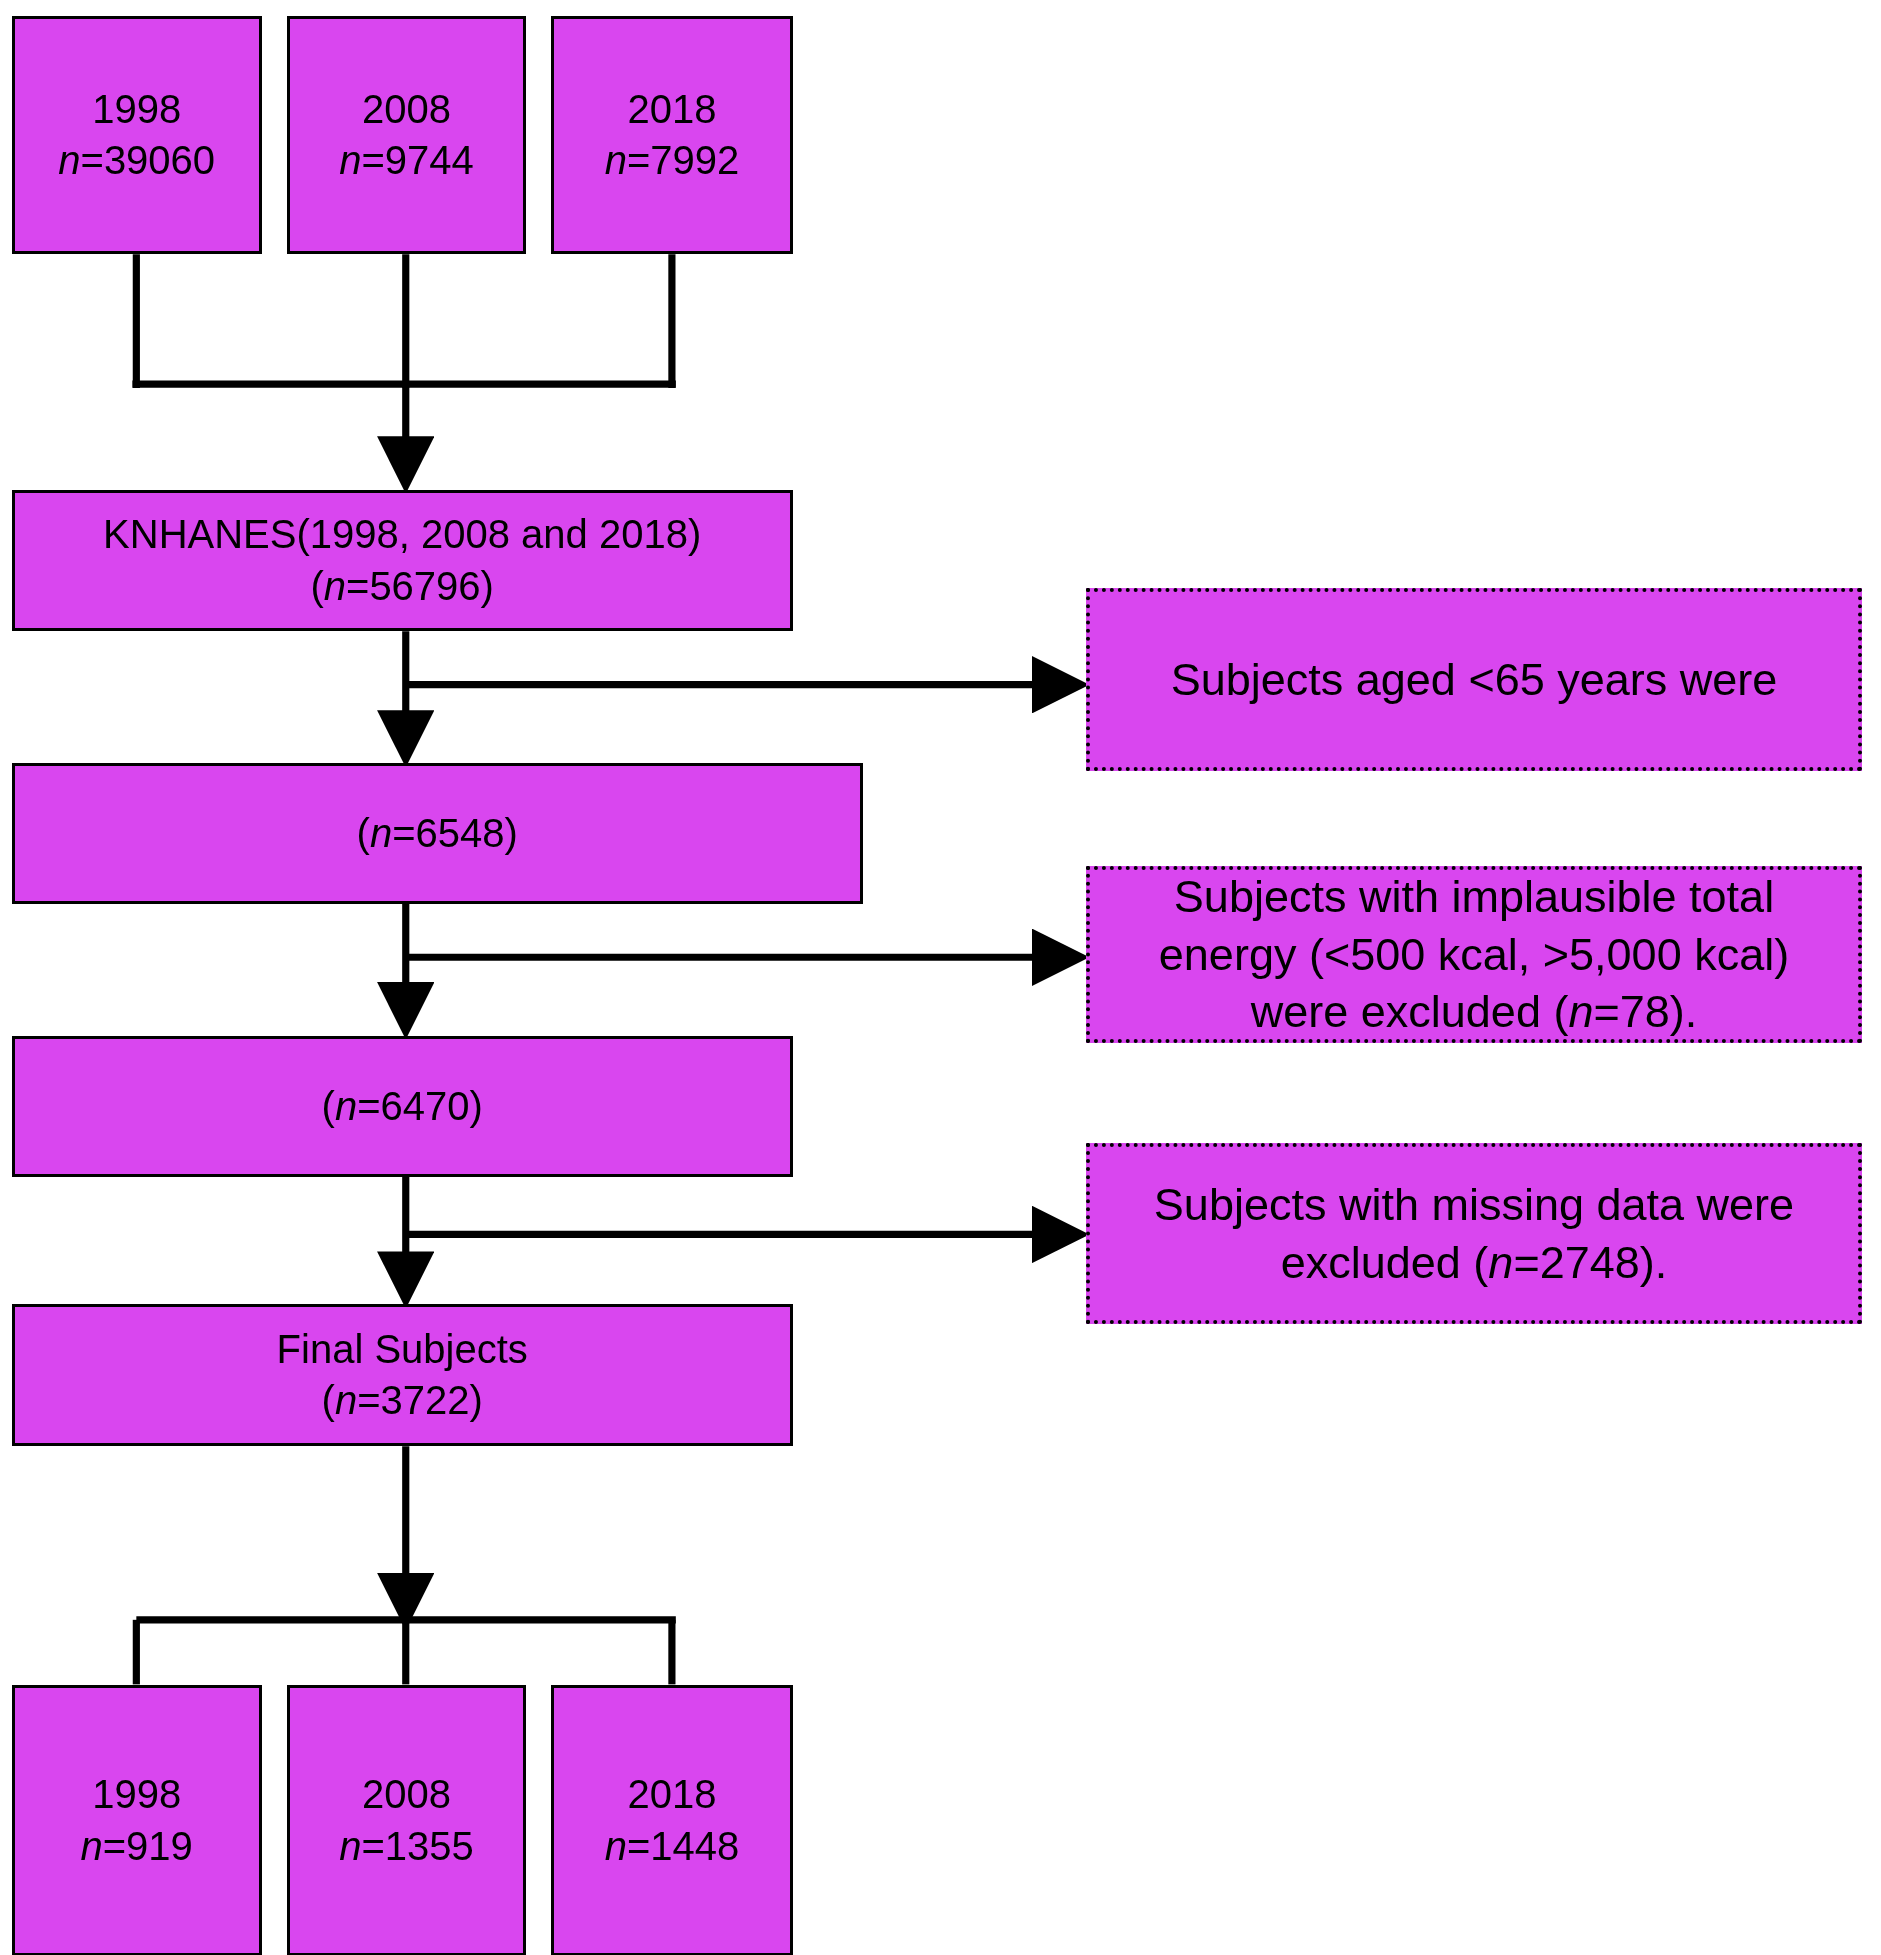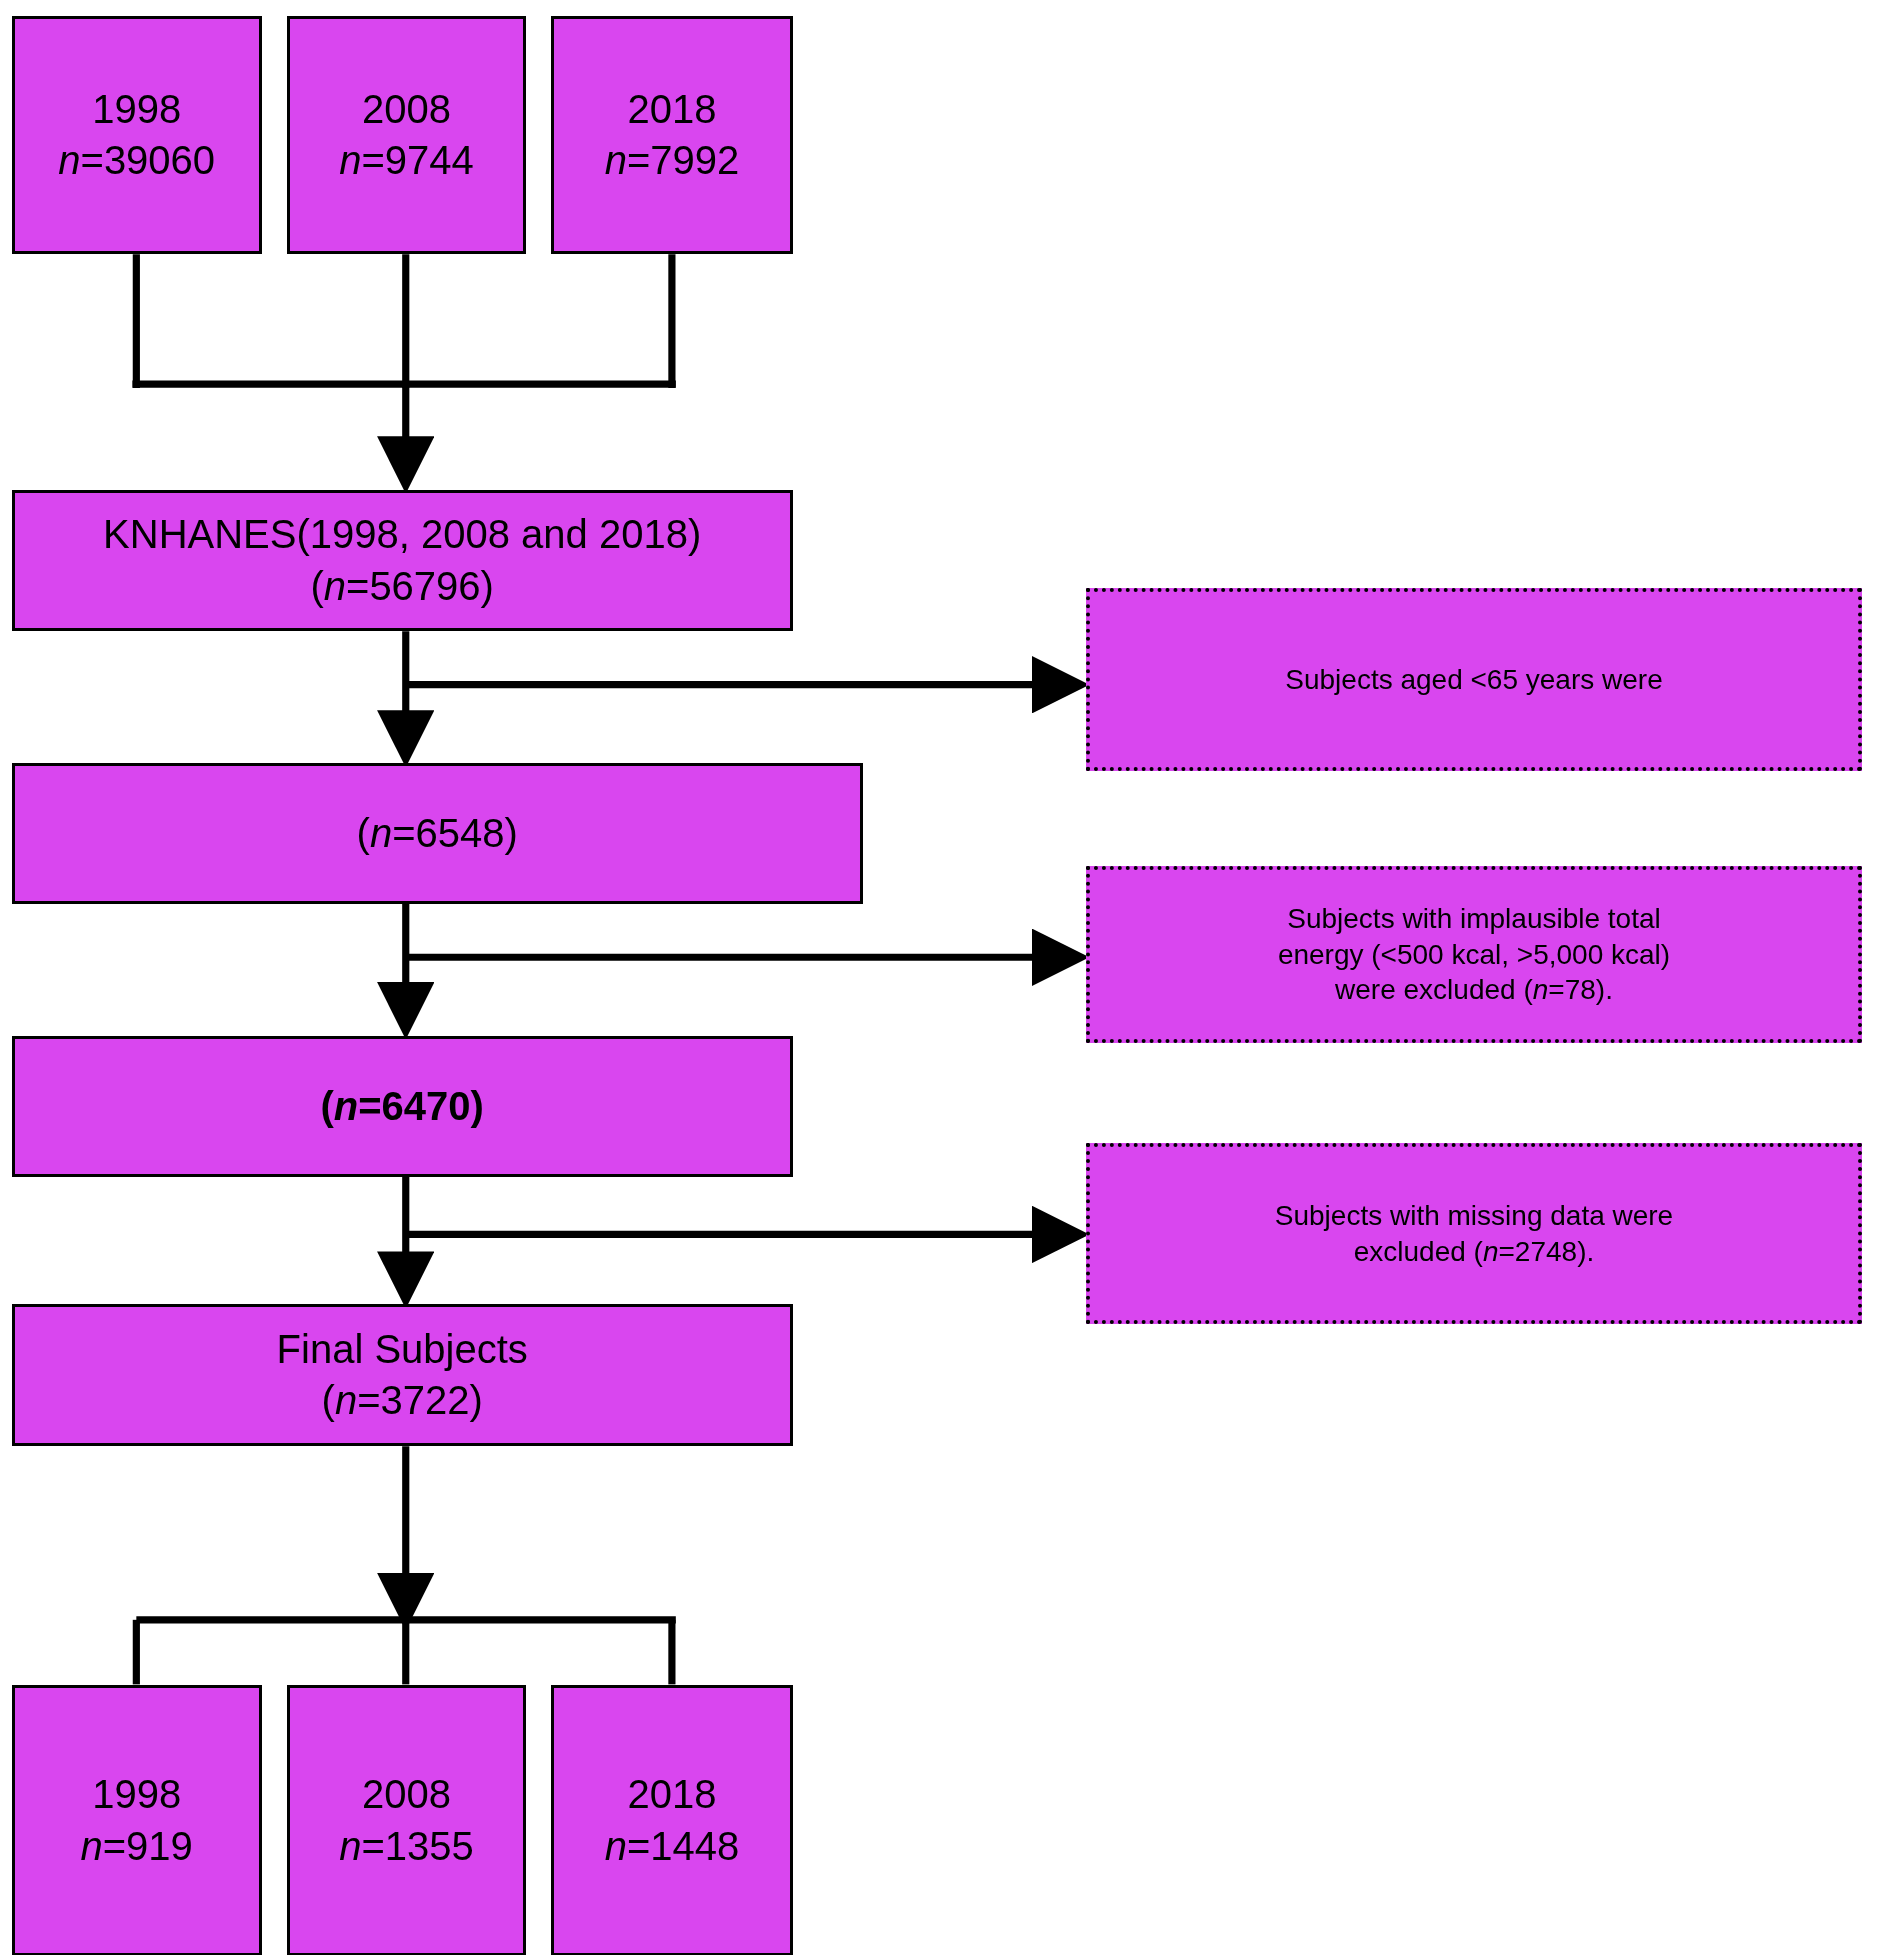--- a/index.html
+++ b/index.html
@@ -6,21 +6,21 @@
   body{width:1882px;height:1955px;font-family:"Liberation Sans",sans-serif;}
   #stage{position:relative;width:1882px;height:1955px;background:#fff;overflow:hidden;}
   svg.layer{position:absolute;left:0;top:0;width:1882px;height:1955px;}
   .node{position:absolute;box-sizing:border-box;background:#d946ef;display:flex;
         flex-direction:column;align-items:center;justify-content:center;
         text-align:center;color:#000;}
   .solid{border:3.9px solid #000;}
   .dotted{border:4.6px dotted #000;}
   .node .line{display:block;white-space:nowrap;line-height:1.28;}
   .fs-main{font-size:40px;}
-  .fs-note{font-size:28px;}
+  .fs-note{font-size:45px;}
 </style>
 </head>
 <body>
 
 <div id="stage">
 
   <svg class="layer" viewBox="0 0 2885 2998" preserveAspectRatio="none">
     <defs>
       <marker id="arrow" viewBox="0 0 12 12" refX="9" refY="6" markerWidth="8" markerHeight="8" orient="auto-start-reverse">
         <path d="M 0 0 L 12 6 L 0 12 z" fill="#000"></path>
@@ -70,21 +70,21 @@
 
   <div class="node solid" style="left:11.7px;top:490px;width:781px;height:141px;">
     <span class="line fs-main">KNHANES(1998, 2008 and 2018)</span>
     <span class="line fs-main nitalic-n">(<i>n</i>=56796)</span>
   </div>
 
   <div class="node solid" style="left:11.7px;top:763px;width:851px;height:141px;">
     <span class="line fs-main nitalic-n">(<i>n</i>=6548)</span>
   </div>
 
-  <div class="node solid" style="left:11.7px;top:1036px;width:781px;height:141px;font-weight:bold;">
+  <div class="node solid" style="left:11.7px;top:1036px;width:781px;height:141px;">
     <span class="line fs-main nitalic-n">(<i>n</i>=6470)</span>
   </div>
 
   <div class="node solid" style="left:11.7px;top:1304px;width:781px;height:142px;">
     <span class="line fs-main">Final Subjects</span>
     <span class="line fs-main nitalic-n">(<i>n</i>=3722)</span>
   </div>
 
   <div class="node dotted" style="left:1086px;top:588px;width:776px;height:183px;">
     <span class="line fs-note">Subjects aged &lt;65 years were</span>

